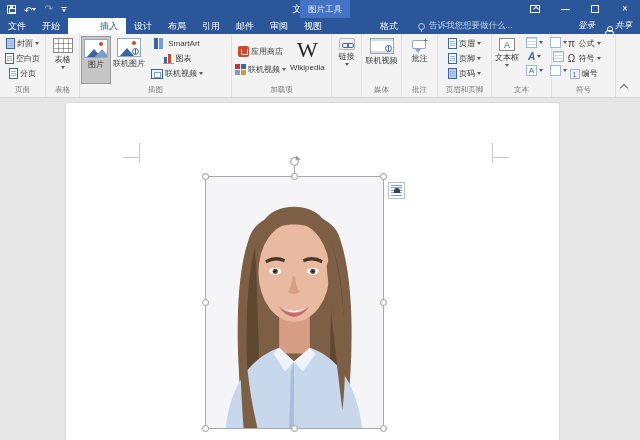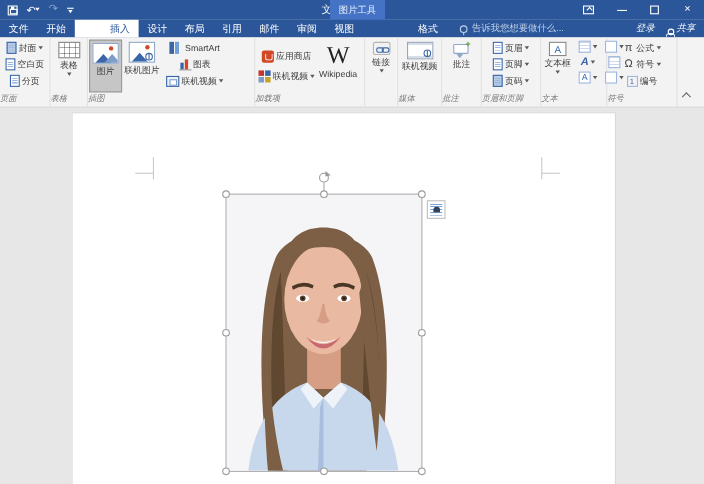--- a/index.html
+++ b/index.html
@@ -45,21 +45,21 @@
   #account { margin-left:auto; display:flex; align-items:center; gap:10px; padding-right:8px; font-size:8.5px;font-style:italic; }
   .person { width:8px; height:8px; position:relative; }
   .person::before { content:""; position:absolute; left:2px; top:0; width:4px; height:4px; border:1px solid #fff; border-radius:50%; }
   .person::after { content:""; position:absolute; left:0; top:4px; width:7px; height:3px; border:1px solid #fff; border-bottom:none; border-radius:4px 4px 0 0; }
 
   
   #ribbon { position:absolute; left:0; top:34px; width:640px; height:64px;
     background:var(--ribbon-bg); border-bottom:1px solid #d5d4d5; display:flex; }
   .rg { border-right:1px solid #e2e1e2; display:flex; flex-direction:column; flex:none; }
   .rg-body { flex:1; display:flex; padding:2px 1px 0; }
-  .rg-label { height:13px; font-size:7.5px; color:var(--label-grey); text-align:left; line-height:12px; white-space:nowrap;font-style:italic; }
+  .rg-label { height:13px; font-size:7.5px; color:var(--label-grey); text-align:center; line-height:12px; white-space:nowrap; }
   .stack { display:flex; flex-direction:column; justify-content:flex-start; }
   .srow { display:flex; align-items:center; gap:2px; height:15px; font-size:8px; color:#3b3b3b; padding:0 2px; white-space:nowrap;justify-content:center; }
   .bb { display:flex; flex-direction:column; align-items:center; gap:1px; padding:2px 2px 0;
     font-size:8px; color:#3b3b3b; text-align:center; white-space:nowrap; }
   .bb.pressed { background:var(--pressed); border:1px solid #9a9a9a; }
   
   .pg { width:9px; height:11px; background:#fff; border:1px solid var(--icon-blue); position:relative; flex:none; }
   .pg::after { content:""; position:absolute; left:1px; top:2px; right:1px; height:5px;
     background:repeating-linear-gradient(#9db6dd 0 1px, transparent 1px 2px); }
   .pg.fill { background:var(--icon-blue-light); }

